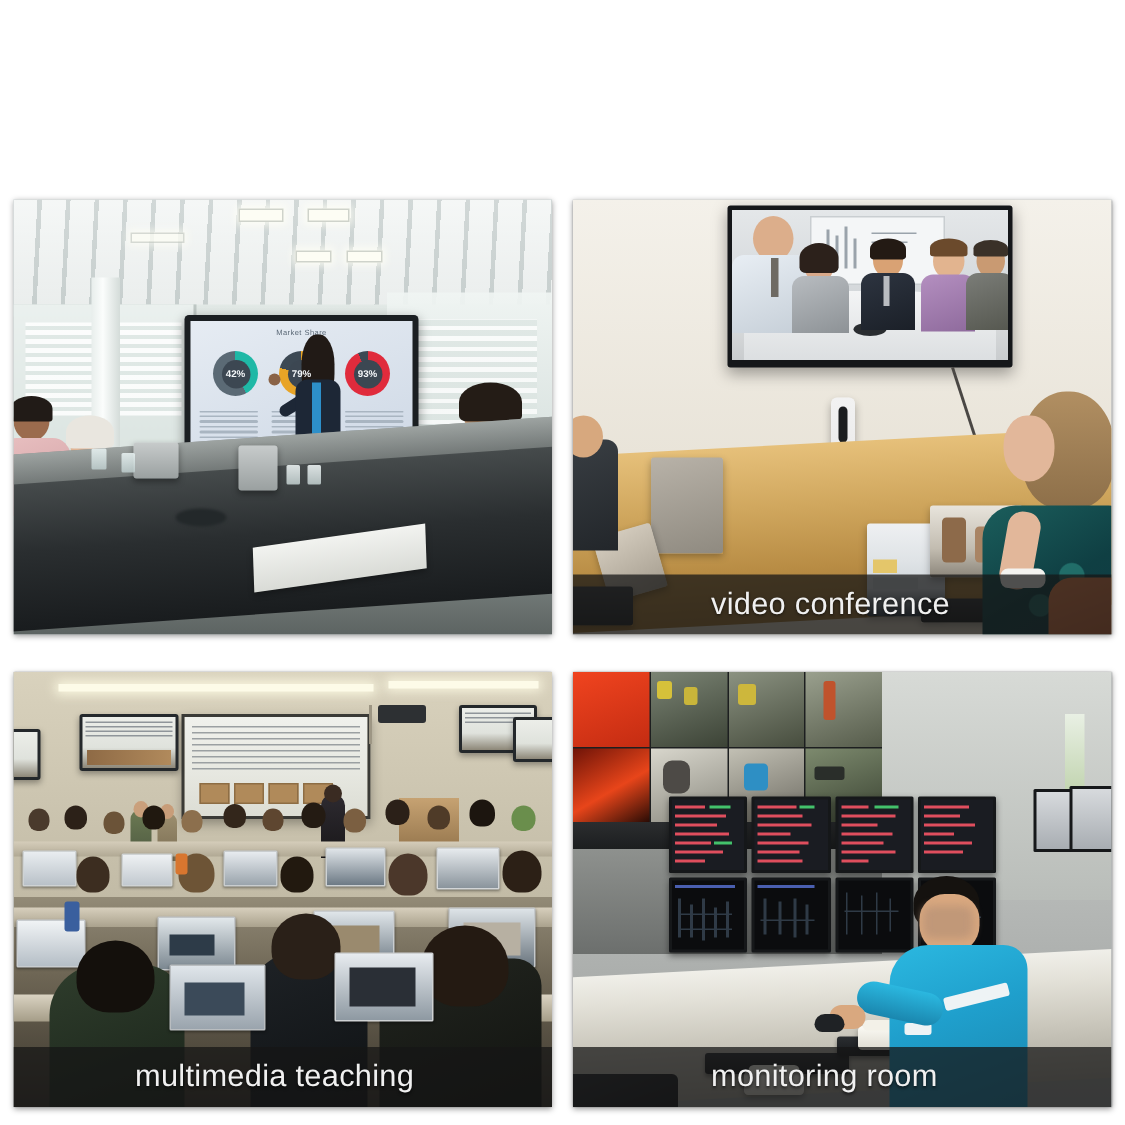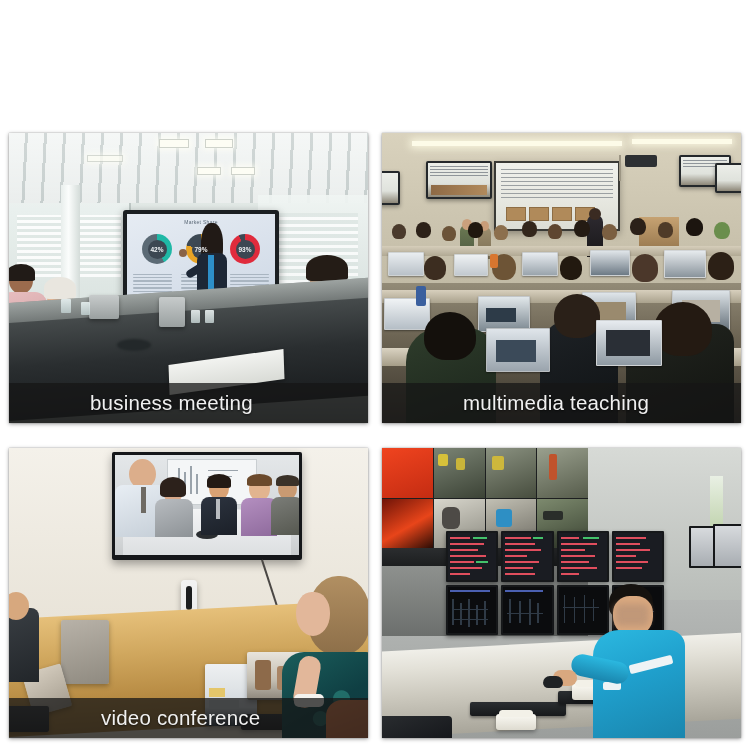--- a/index.html
+++ b/index.html
@@ -403,22 +403,122 @@
         <div class="laptop" style="left:80px;bottom:104px;width:30px;height:24px;"></div>
         <div class="laptop" style="left:150px;bottom:96px;width:26px;height:30px;"></div>
         <div class="paper"></div>
         <div style="position:absolute;left:52px;bottom:110px;width:10px;height:14px;background:linear-gradient(180deg,rgba(230,240,240,.9),rgba(190,205,205,.85));border-radius:1px;"></div>
         <div style="position:absolute;left:72px;bottom:108px;width:9px;height:13px;background:linear-gradient(180deg,rgba(230,240,240,.9),rgba(190,205,205,.85));border-radius:1px;"></div>
         <div style="position:absolute;left:182px;bottom:100px;width:9px;height:13px;background:linear-gradient(180deg,rgba(235,242,242,.9),rgba(195,208,208,.85));border-radius:1px;"></div>
         <div style="position:absolute;left:196px;bottom:100px;width:9px;height:13px;background:linear-gradient(180deg,rgba(235,242,242,.9),rgba(195,208,208,.85));border-radius:1px;"></div>
         <div style="position:absolute;left:108px;bottom:72px;width:34px;height:12px;background:#23282a;border-radius:50%;filter:blur(1px);"></div>
       </div>
 
+    </div>
+
+    <div class="panel p2">
+      <div class="scene">
+
+        <div class="wall"></div>
+
+        <div class="tv">
+          <div class="tv-screen">
+            <div class="vc-wall"></div>
+            <div class="whiteboard">
+              <div class="wb-line" style="left:10px;top:8px;width:2px;height:26px;"></div>
+              <div class="wb-line" style="left:16px;top:12px;width:2px;height:22px;"></div>
+              <div class="wb-line" style="left:22px;top:6px;width:2px;height:28px;"></div>
+              <div class="wb-line" style="left:28px;top:14px;width:2px;height:20px;"></div>
+              <div class="wb-line" style="left:40px;top:10px;width:30px;height:1px;"></div>
+              <div class="wb-line" style="left:40px;top:16px;width:24px;height:1px;"></div>
+            </div>
+            <div class="vc-table"></div>
+            <div class="puck"></div>
+
+            <div class="vc-person" style="left:2px;width:50px;height:74px;">
+              <div class="vc-head" style="left:12px;top:0;width:27px;height:30px;background:#dcae8b;"></div>
+              <div class="vc-body" style="left:-2px;top:26px;width:54px;height:52px;background:linear-gradient(160deg,#e8eef4,#c5ced7);"></div>
+              <div style="position:absolute;left:24px;top:28px;width:5px;height:26px;background:#6e6a63;"></div>
+            </div>
+            <div class="vc-person" style="left:40px;width:36px;height:56px;">
+              <div class="vc-head" style="left:8px;top:4px;width:20px;height:22px;background:#d9a98a;"></div>
+              <div class="vc-head" style="left:5px;top:0;width:26px;height:20px;background:#2c211b;border-radius:50% 50% 18% 18%;"></div>
+              <div class="vc-body" style="left:0;top:22px;width:38px;height:38px;background:linear-gradient(160deg,#b8bcc0,#8d9296);"></div>
+            </div>
+            <div class="vc-person" style="left:84px;width:38px;height:58px;">
+              <div class="vc-head" style="left:10px;top:2px;width:20px;height:23px;background:#d9a274;"></div>
+              <div class="vc-head" style="left:8px;top:-1px;width:24px;height:14px;background:#231a14;border-radius:50% 50% 14% 14%;"></div>
+              <div class="vc-body" style="left:2px;top:22px;width:36px;height:38px;background:linear-gradient(160deg,#2d3440,#1b2028);"></div>
+              <div style="position:absolute;left:17px;top:24px;width:4px;height:20px;background:#b9bcc0;"></div>
+            </div>
+            <div class="vc-person" style="left:124px;width:38px;height:58px;">
+              <div class="vc-head" style="left:10px;top:2px;width:21px;height:24px;background:#e2b48f;"></div>
+              <div class="vc-head" style="left:8px;top:-1px;width:25px;height:12px;background:#6b4a2c;border-radius:50% 50% 14% 14%;"></div>
+              <div class="vc-body" style="left:2px;top:23px;width:36px;height:38px;background:linear-gradient(160deg,#b48fc0,#8e6a9c);"></div>
+            </div>
+            <div class="vc-person" style="left:156px;width:32px;height:58px;">
+              <div class="vc-head" style="left:7px;top:3px;width:19px;height:22px;background:#c99a72;"></div>
+              <div class="vc-head" style="left:5px;top:0;width:23px;height:11px;background:#3a3128;border-radius:50% 50% 14% 14%;"></div>
+              <div class="vc-body" style="left:0;top:22px;width:32px;height:38px;background:linear-gradient(160deg,#7b7d78,#55574f);"></div>
+            </div>
+          </div>
+        </div>
+
+        <div class="cable"></div>
+
+        <div class="cam">
+          <div class="cam-lens"></div>
+        </div>
+
+        <div class="ctable"></div>
+
+        <div class="laptop" style="left:52px;bottom:54px;width:48px;height:64px;">
+          <div class="lid" style="inset:0;background:linear-gradient(165deg,#b8b2a8,#8f8a80);"></div>
+        </div>
+        <div class="laptop" style="left:18px;bottom:26px;width:40px;height:44px;transform:rotate(-16deg);">
+          <div class="lid" style="inset:0;background:linear-gradient(165deg,#d7cfc1,#a49c8e);"></div>
+        </div>
+        <div class="laptop" style="left:-4px;bottom:6px;width:44px;height:26px;">
+          <div class="lid" style="inset:0;background:linear-gradient(180deg,#3a3d40,#202325);"></div>
+        </div>
+
+        <div class="laptop" style="left:196px;bottom:12px;width:52px;height:62px;">
+          <div class="lid" style="inset:0;background:linear-gradient(180deg,#eef0f2 0%,#dfe3e6 40%,#cfd5da 70%,#2f3d4a 100%);"></div>
+          <div style="position:absolute;left:4px;top:24px;width:16px;height:9px;background:#e4c66a;"></div>
+          <div style="position:absolute;left:4px;top:36px;width:30px;height:8px;background:#c3cbd2;"></div>
+        </div>
+        <div class="laptop" style="left:238px;bottom:38px;width:62px;height:48px;">
+          <div class="lid" style="inset:0;background:linear-gradient(180deg,#e8e4dc,#c2bcb0 60%,#8b857a);"></div>
+          <div style="position:absolute;left:8px;top:8px;width:16px;height:30px;background:#8d6a4a;border-radius:3px;"></div>
+          <div style="position:absolute;left:30px;top:14px;width:12px;height:24px;background:#a98464;border-radius:3px;"></div>
+        </div>
+        <div class="laptop" style="left:232px;bottom:8px;width:70px;height:16px;">
+          <div class="lid" style="inset:0;background:linear-gradient(180deg,#2e3134,#191b1d);"></div>
+        </div>
+
+        <div style="position:absolute;right:24px;bottom:12px;width:30px;height:10px;border:2px solid #2b2f33;border-radius:50%;opacity:.85;"></div>
+
+        <div class="woman">
+          <div class="w-hair"></div>
+          <div class="w-face"></div>
+          <div class="w-body">
+              <div class="w-pattern"></div>
+            </div>
+          <div class="w-arm"></div>
+          <div class="w-cuff"></div>
+        </div>
+
+        <div style="position:absolute;left:-10px;bottom:56px;width:40px;height:74px;background:linear-gradient(160deg,#3a3f44,#22262a);border-radius:14px 8px 0 0;"></div>
+        <div style="position:absolute;left:-6px;bottom:118px;width:26px;height:28px;background:#d7a87e;border-radius:50%;"></div>
+
+        <div style="position:absolute;right:-4px;bottom:0;width:46px;height:38px;background:linear-gradient(160deg,#e4814a,#c4663a);border-radius:16px 0 0 0;"></div>
+      </div>
+
       <div class="caption-bar">
-        <div class="caption-text">business meeting</div>
+        <div class="caption-text">video conference</div>
       </div>
     </div>
 
     <div class="panel p3">
       <div class="scene">
 
         <div class="hall-wall"></div>
         <div class="striplight"></div>
         <div style="position:absolute;top:6px;left:250px;width:100px;height:5px;background:#fdfbe8;box-shadow:0 0 7px 2px rgba(255,253,230,.8);"></div>
 
@@ -550,123 +650,20 @@
           <div style="position:absolute;left:34px;top:78px;width:10px;height:20px;background:#3a5f9e;border-radius:2px;"></div>
           <div style="position:absolute;left:108px;top:46px;width:8px;height:14px;background:#d8762f;border-radius:2px;"></div>
         </div>
       </div>
 
       <div class="caption-bar">
         <div class="caption-text">multimedia teaching</div>
       </div>
     </div>
 
-    <div class="panel p2">
-      <div class="scene">
-
-        <div class="wall"></div>
-
-        <div class="tv">
-          <div class="tv-screen">
-            <div class="vc-wall"></div>
-            <div class="whiteboard">
-              <div class="wb-line" style="left:10px;top:8px;width:2px;height:26px;"></div>
-              <div class="wb-line" style="left:16px;top:12px;width:2px;height:22px;"></div>
-              <div class="wb-line" style="left:22px;top:6px;width:2px;height:28px;"></div>
-              <div class="wb-line" style="left:28px;top:14px;width:2px;height:20px;"></div>
-              <div class="wb-line" style="left:40px;top:10px;width:30px;height:1px;"></div>
-              <div class="wb-line" style="left:40px;top:16px;width:24px;height:1px;"></div>
-            </div>
-            <div class="vc-table"></div>
-            <div class="puck"></div>
-
-            <div class="vc-person" style="left:2px;width:50px;height:74px;">
-              <div class="vc-head" style="left:12px;top:0;width:27px;height:30px;background:#dcae8b;"></div>
-              <div class="vc-body" style="left:-2px;top:26px;width:54px;height:52px;background:linear-gradient(160deg,#e8eef4,#c5ced7);"></div>
-              <div style="position:absolute;left:24px;top:28px;width:5px;height:26px;background:#6e6a63;"></div>
-            </div>
-            <div class="vc-person" style="left:40px;width:36px;height:56px;">
-              <div class="vc-head" style="left:8px;top:4px;width:20px;height:22px;background:#d9a98a;"></div>
-              <div class="vc-head" style="left:5px;top:0;width:26px;height:20px;background:#2c211b;border-radius:50% 50% 18% 18%;"></div>
-              <div class="vc-body" style="left:0;top:22px;width:38px;height:38px;background:linear-gradient(160deg,#b8bcc0,#8d9296);"></div>
-            </div>
-            <div class="vc-person" style="left:84px;width:38px;height:58px;">
-              <div class="vc-head" style="left:10px;top:2px;width:20px;height:23px;background:#d9a274;"></div>
-              <div class="vc-head" style="left:8px;top:-1px;width:24px;height:14px;background:#231a14;border-radius:50% 50% 14% 14%;"></div>
-              <div class="vc-body" style="left:2px;top:22px;width:36px;height:38px;background:linear-gradient(160deg,#2d3440,#1b2028);"></div>
-              <div style="position:absolute;left:17px;top:24px;width:4px;height:20px;background:#b9bcc0;"></div>
-            </div>
-            <div class="vc-person" style="left:124px;width:38px;height:58px;">
-              <div class="vc-head" style="left:10px;top:2px;width:21px;height:24px;background:#e2b48f;"></div>
-              <div class="vc-head" style="left:8px;top:-1px;width:25px;height:12px;background:#6b4a2c;border-radius:50% 50% 14% 14%;"></div>
-              <div class="vc-body" style="left:2px;top:23px;width:36px;height:38px;background:linear-gradient(160deg,#b48fc0,#8e6a9c);"></div>
-            </div>
-            <div class="vc-person" style="left:156px;width:32px;height:58px;">
-              <div class="vc-head" style="left:7px;top:3px;width:19px;height:22px;background:#c99a72;"></div>
-              <div class="vc-head" style="left:5px;top:0;width:23px;height:11px;background:#3a3128;border-radius:50% 50% 14% 14%;"></div>
-              <div class="vc-body" style="left:0;top:22px;width:32px;height:38px;background:linear-gradient(160deg,#7b7d78,#55574f);"></div>
-            </div>
-          </div>
-        </div>
-
-        <div class="cable"></div>
-
-        <div class="cam">
-          <div class="cam-lens"></div>
-        </div>
-
-        <div class="ctable"></div>
-
-        <div class="laptop" style="left:52px;bottom:54px;width:48px;height:64px;">
-          <div class="lid" style="inset:0;background:linear-gradient(165deg,#b8b2a8,#8f8a80);"></div>
-        </div>
-        <div class="laptop" style="left:18px;bottom:26px;width:40px;height:44px;transform:rotate(-16deg);">
-          <div class="lid" style="inset:0;background:linear-gradient(165deg,#d7cfc1,#a49c8e);"></div>
-        </div>
-        <div class="laptop" style="left:-4px;bottom:6px;width:44px;height:26px;">
-          <div class="lid" style="inset:0;background:linear-gradient(180deg,#3a3d40,#202325);"></div>
-        </div>
-
-        <div class="laptop" style="left:196px;bottom:12px;width:52px;height:62px;">
-          <div class="lid" style="inset:0;background:linear-gradient(180deg,#eef0f2 0%,#dfe3e6 40%,#cfd5da 70%,#2f3d4a 100%);"></div>
-          <div style="position:absolute;left:4px;top:24px;width:16px;height:9px;background:#e4c66a;"></div>
-          <div style="position:absolute;left:4px;top:36px;width:30px;height:8px;background:#c3cbd2;"></div>
-        </div>
-        <div class="laptop" style="left:238px;bottom:38px;width:62px;height:48px;">
-          <div class="lid" style="inset:0;background:linear-gradient(180deg,#e8e4dc,#c2bcb0 60%,#8b857a);"></div>
-          <div style="position:absolute;left:8px;top:8px;width:16px;height:30px;background:#8d6a4a;border-radius:3px;"></div>
-          <div style="position:absolute;left:30px;top:14px;width:12px;height:24px;background:#a98464;border-radius:3px;"></div>
-        </div>
-        <div class="laptop" style="left:232px;bottom:8px;width:70px;height:16px;">
-          <div class="lid" style="inset:0;background:linear-gradient(180deg,#2e3134,#191b1d);"></div>
-        </div>
-
-        <div style="position:absolute;right:24px;bottom:12px;width:30px;height:10px;border:2px solid #2b2f33;border-radius:50%;opacity:.85;"></div>
-
-        <div class="woman">
-          <div class="w-hair"></div>
-          <div class="w-face"></div>
-          <div class="w-body">
-              <div class="w-pattern"></div>
-            </div>
-          <div class="w-arm"></div>
-          <div class="w-cuff"></div>
-        </div>
-
-        <div style="position:absolute;left:-10px;bottom:56px;width:40px;height:74px;background:linear-gradient(160deg,#3a3f44,#22262a);border-radius:14px 8px 0 0;"></div>
-        <div style="position:absolute;left:-6px;bottom:118px;width:26px;height:28px;background:#d7a87e;border-radius:50%;"></div>
-
-        <div style="position:absolute;right:-4px;bottom:0;width:46px;height:38px;background:linear-gradient(160deg,#e4814a,#c4663a);border-radius:16px 0 0 0;"></div>
-      </div>
-
-      <div class="caption-bar">
-        <div class="caption-text">video conference</div>
-      </div>
-    </div>
-
     <div class="panel p4">
       <div class="scene">
 
         <div class="room-wall"></div>
         <div class="window"></div>
 
         <div class="bigwall">
           <div class="bw" style="background:linear-gradient(160deg,#f0441f,#c42c12);"></div>
           <div class="bw" style="background:linear-gradient(160deg,#7b8474,#3c4336);">
             <div style="position:absolute;left:4px;top:6px;width:10px;height:12px;background:#d6c13a;border-radius:2px;"></div>
@@ -804,16 +801,19 @@
           <div class="op-stripe" style="left:42px;top:76px;width:44px;height:9px;transform:rotate(-14deg);"></div>
           <div class="op-stripe" style="left:16px;top:98px;width:18px;height:8px;"></div>
           <div class="op-arm"></div>
           <div class="op-hand"></div>
           <div class="mouse"></div>
         </div>
 
         <div style="position:absolute;left:-6px;bottom:-4px;width:76px;height:26px;background:linear-gradient(160deg,#2a2d30,#14161a);border-radius:4px;"></div>
       </div>
 
+      <div class="caption-bar">
+        <div class="caption-text">monitoring room</div>
+      </div>
     </div>
 
   </div>
 </div>
 
 </body></html>

